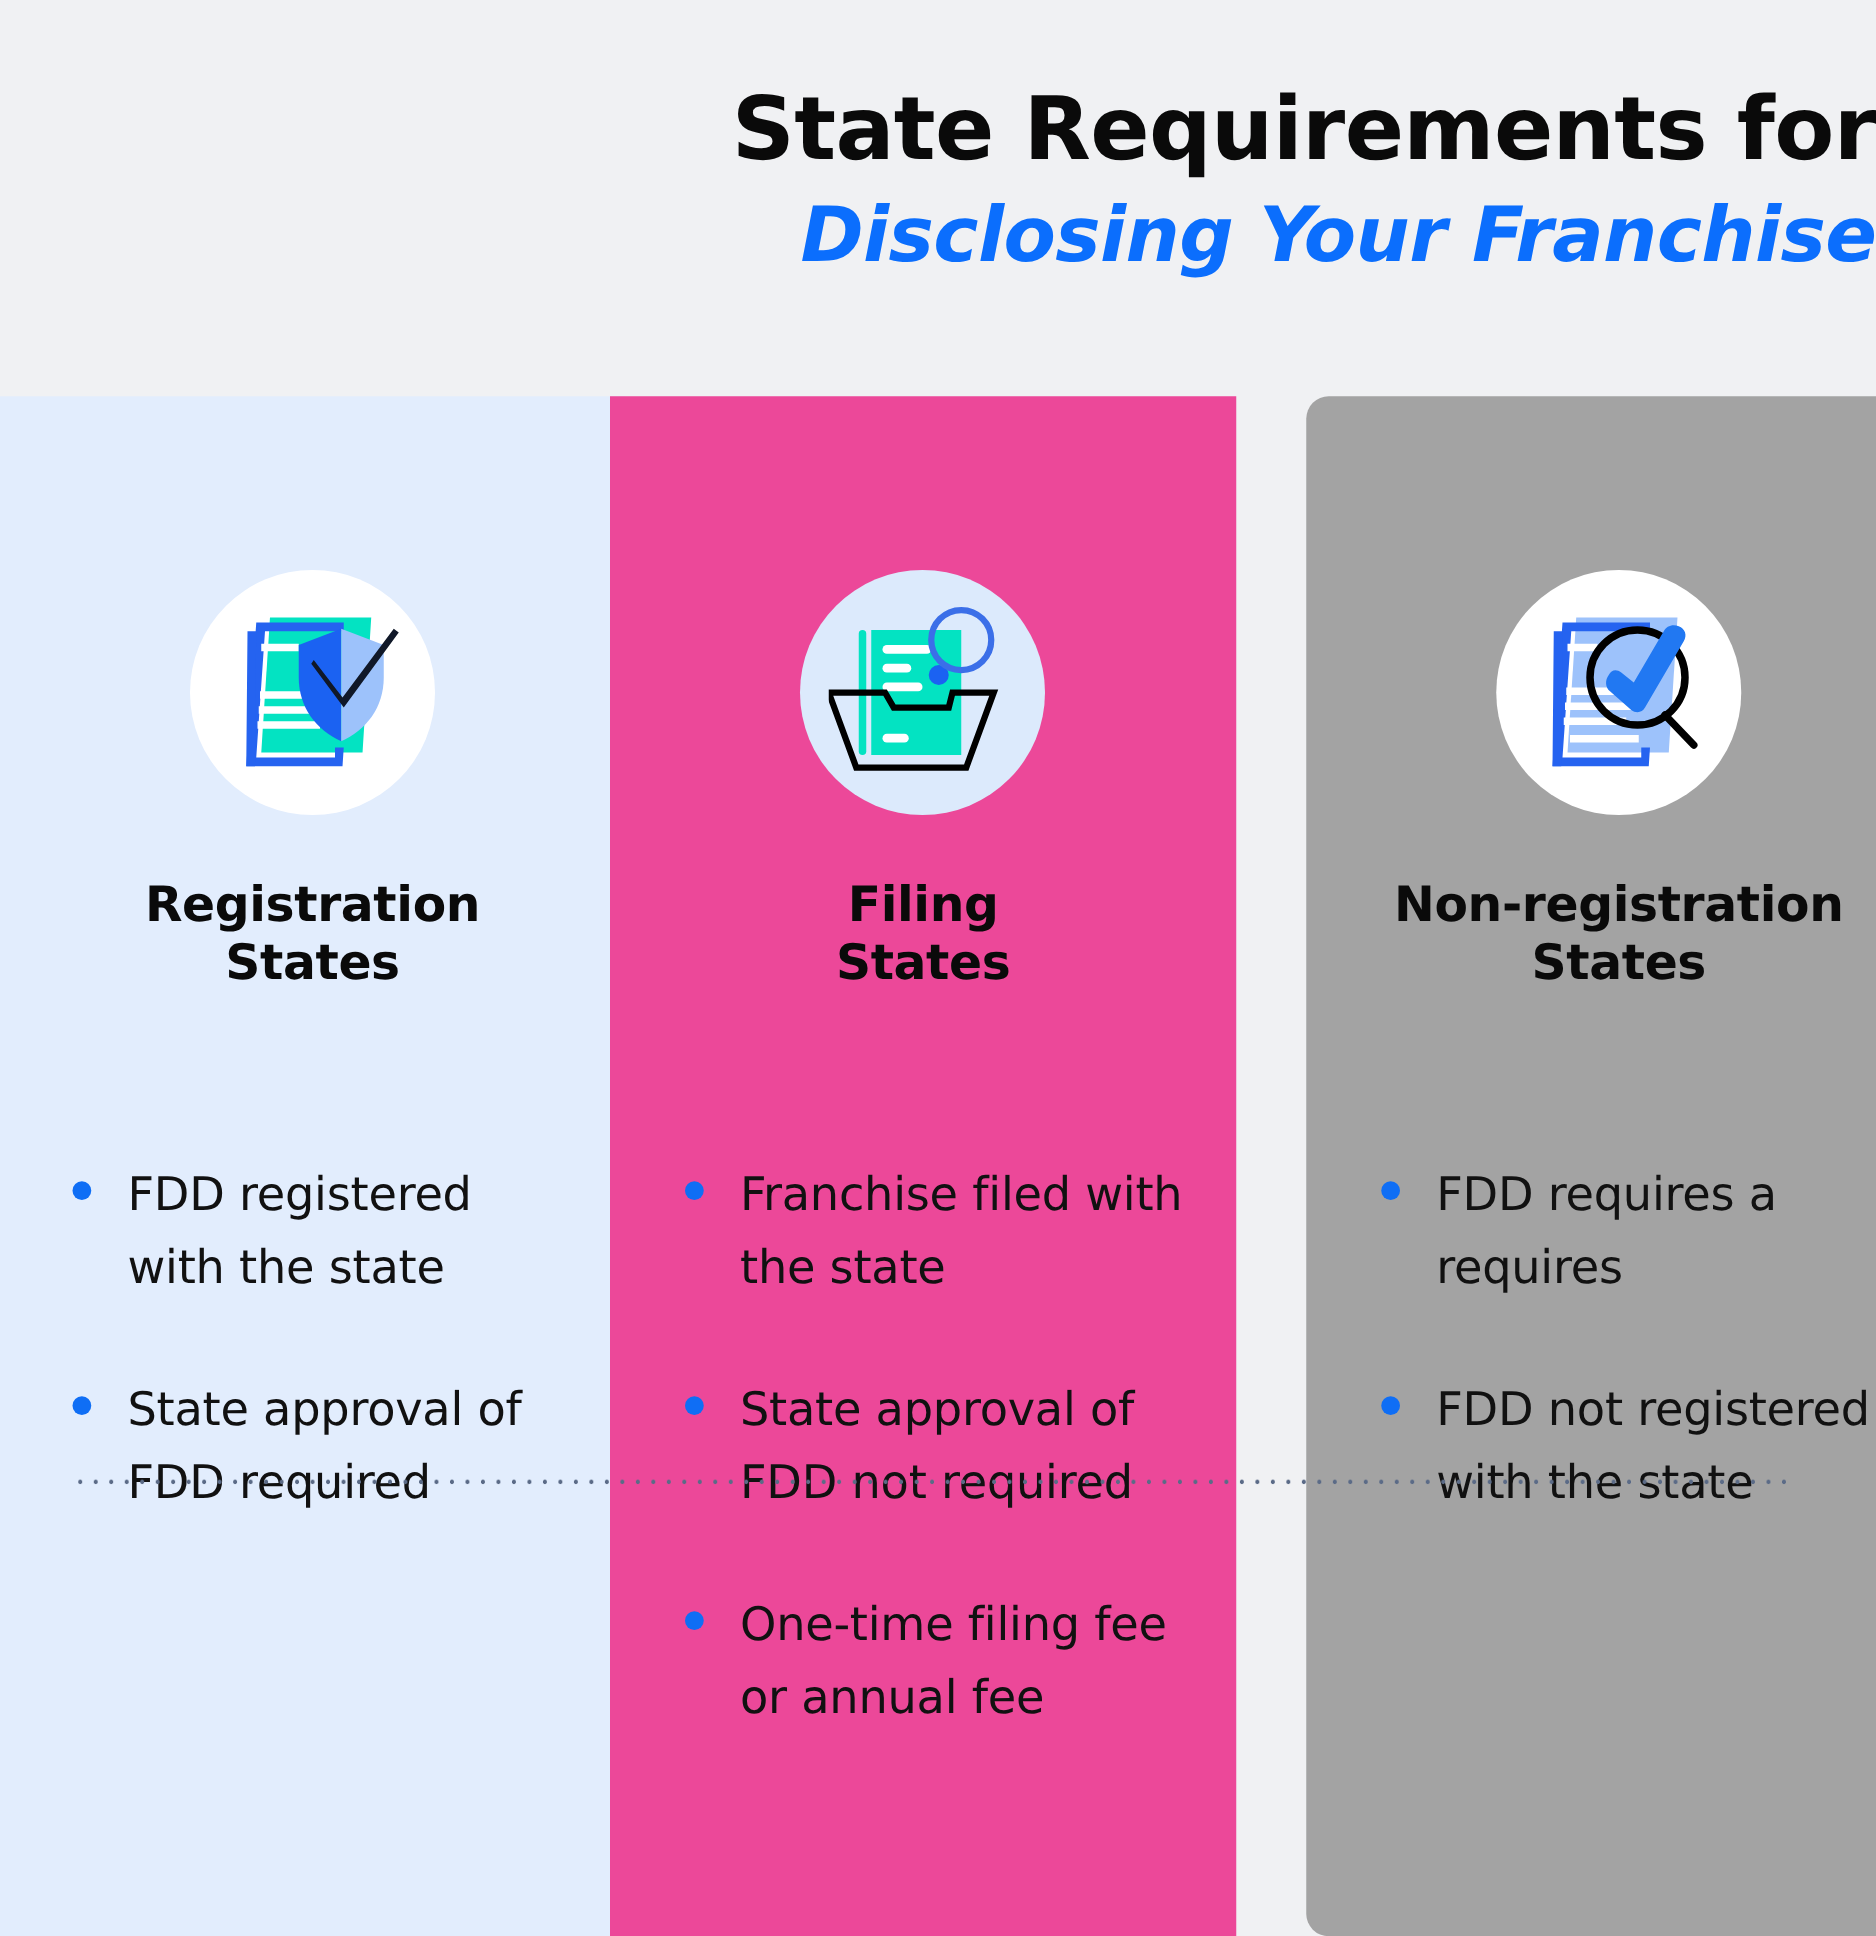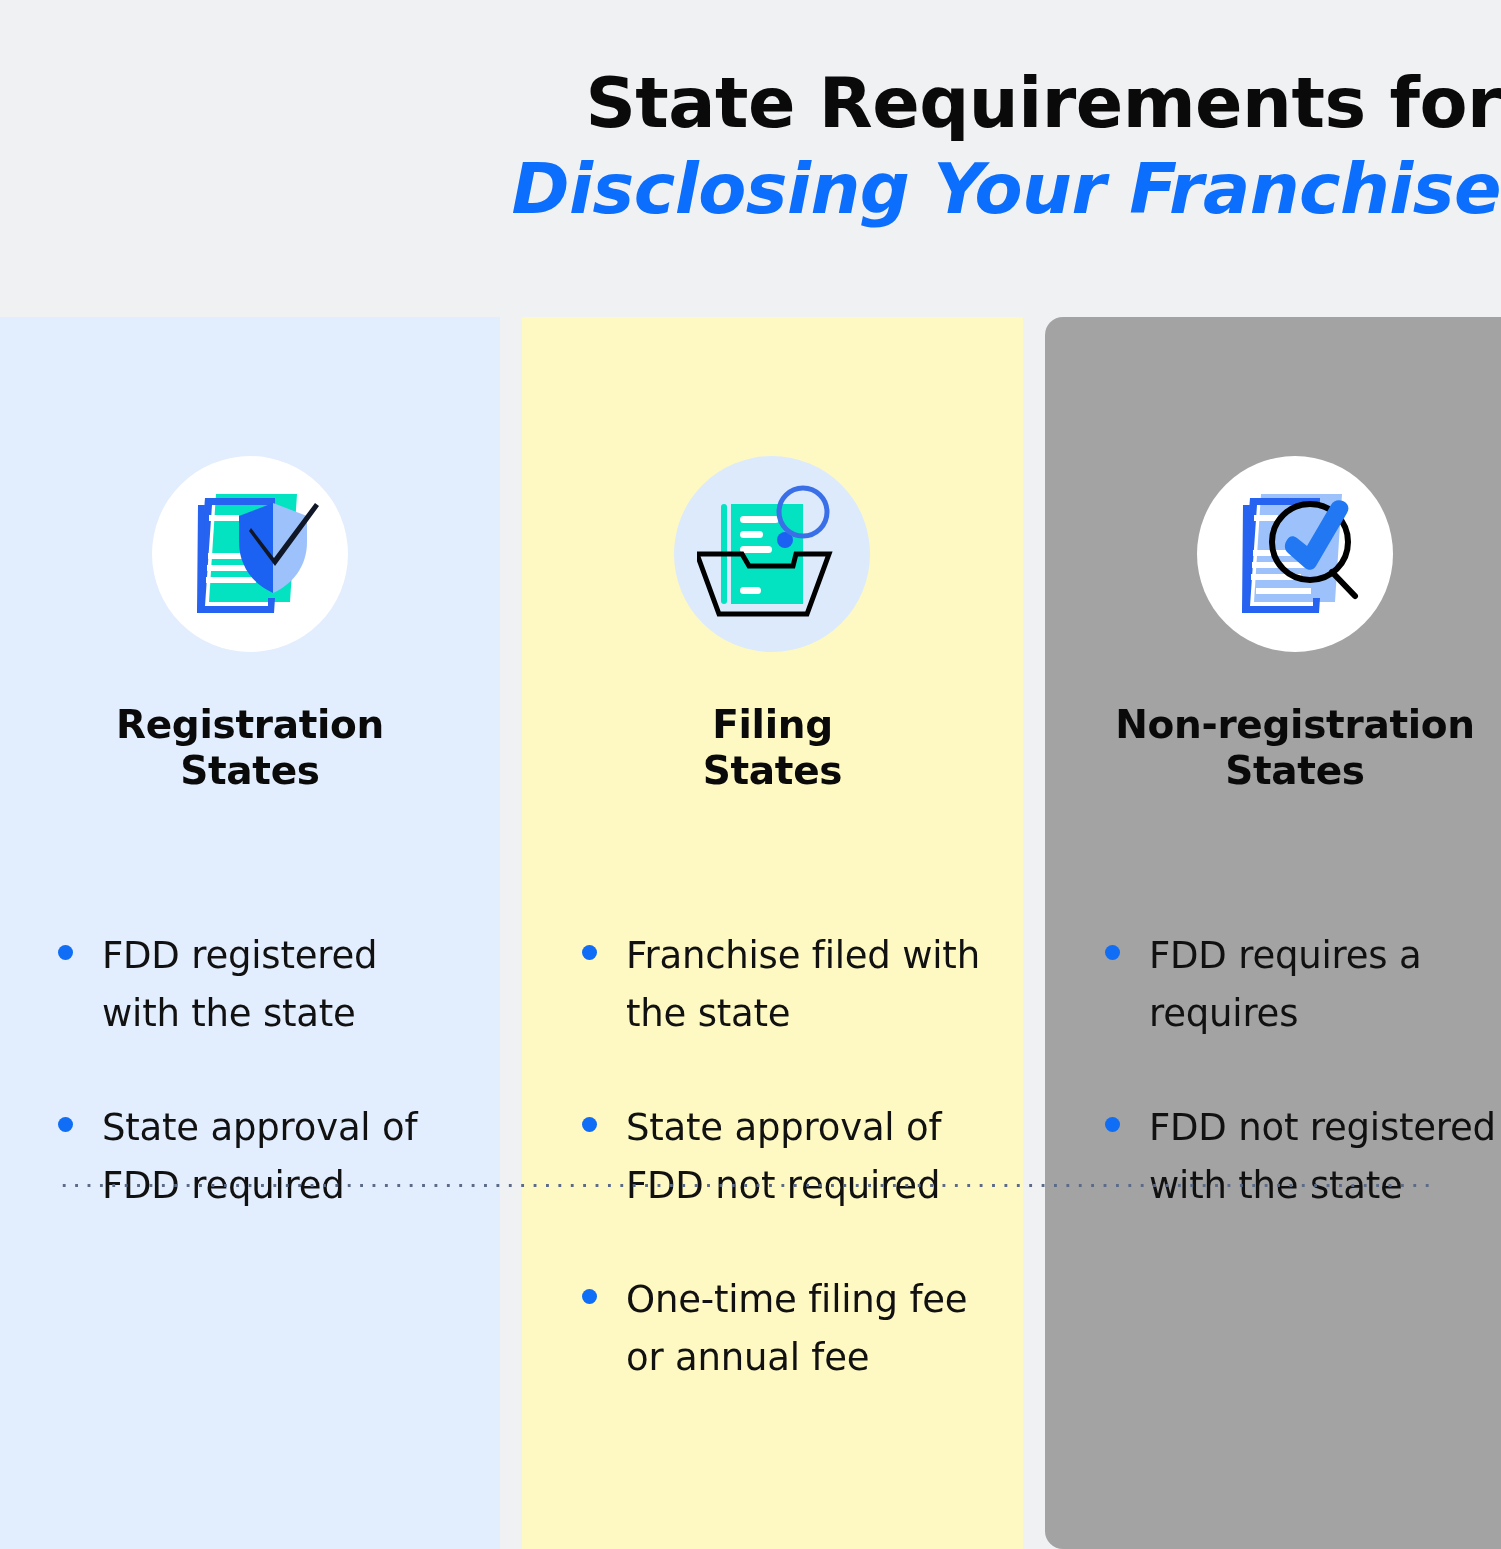--- a/index.html
+++ b/index.html
@@ -35,42 +35,42 @@
     font-size: 70px;
     line-height: 86px;
     color: #0a0a0a;
     letter-spacing: -0.5px;
     white-space: nowrap;
   }
   .title-line2 {
     font-family: "DejaVu Sans", sans-serif;
     font-weight: bold;
     font-style: italic;
-    font-size: 70px;
+    font-size: 61px;
     line-height: 86px;
     color: #0b6efd;
     letter-spacing: -0.5px;
     white-space: nowrap;
   }
 
   
   .band {
     position: absolute;
     left: 0; top: 317px;
     width: 1501px;
     height: 1128px;
   }
   .col {
     position: absolute;
     top: 0;
     height: 1232px;
     box-sizing: border-box;
   }
   .col-1 { left: 0px;    width: 500px; background: #e2edfd; }
-  .col-2 { left: 522px;  width: 501px; background: #fef9c3; }
+  .col-2 { left: 488px;  width: 501px; background: #ec4899; }
   .col-3 { left: 1045px; width: 500px; background: #a3a3a3; border-radius: 18px; }
 
   
   .icon-badge {
     position: absolute;
     top: 139px;
     width: 196px;
     height: 196px;
     border-radius: 50%;
     display: flex;

